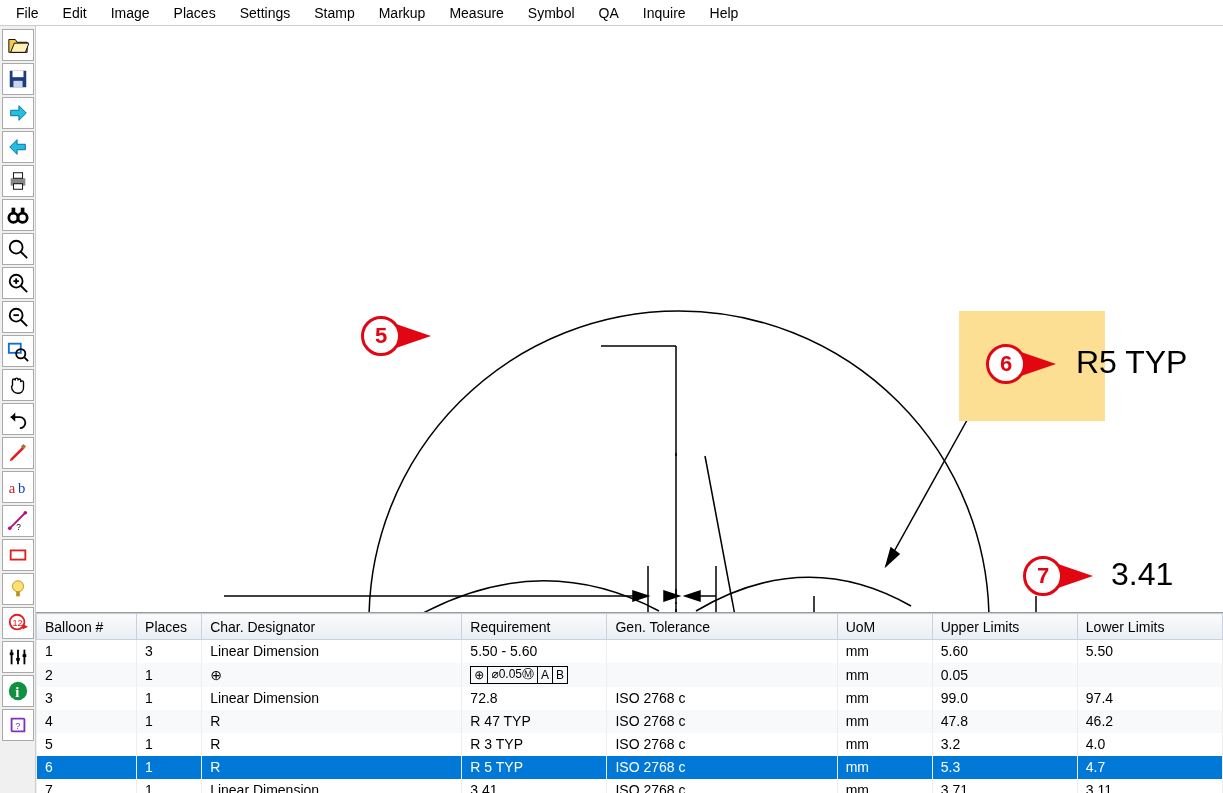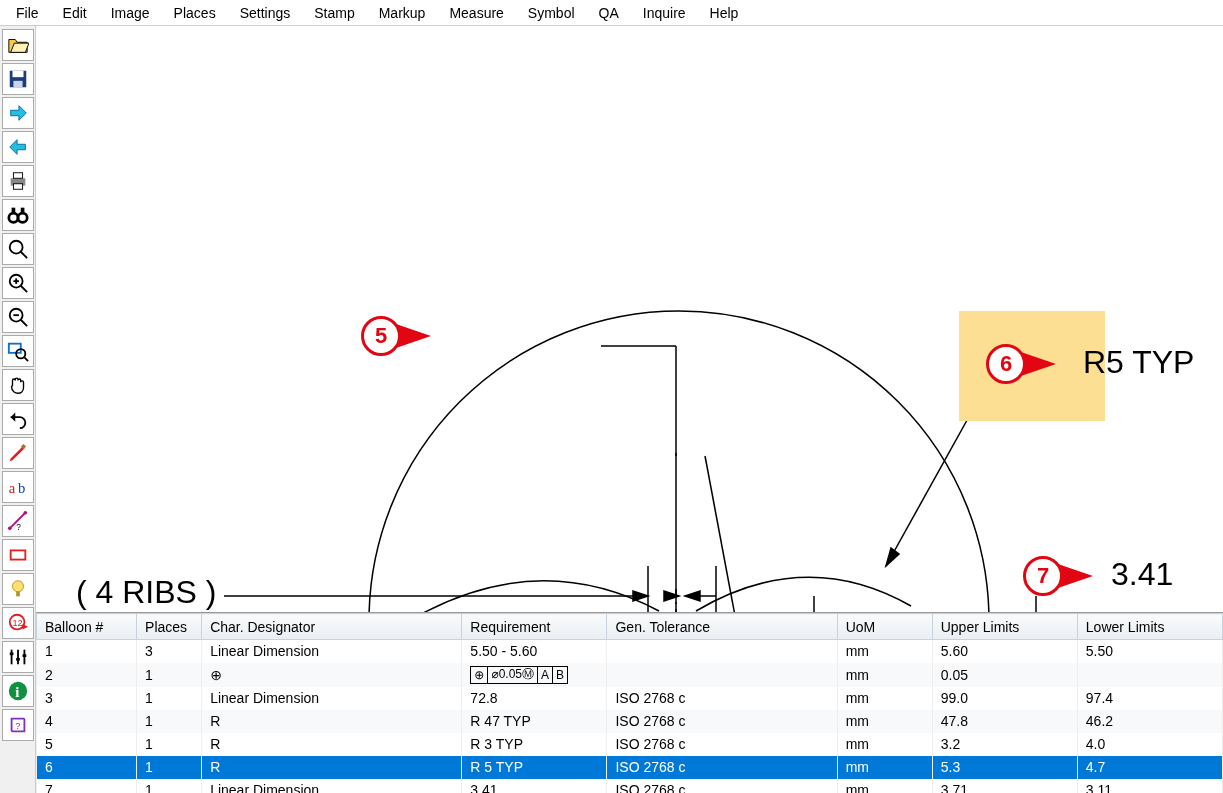--- a/index.html
+++ b/index.html
@@ -203,31 +203,30 @@
       <polygon points="628,570 613,565 613,575" fill="#000" transform="translate(15,0)"></polygon>
       <line x1="565" y1="320" x2="640" y2="320"></line>
       <line x1="640" y1="320" x2="640" y2="430"></line>
       <line x1="669" y1="430" x2="700" y2="595"></line>
       <line x1="950" y1="360" x2="850" y2="540"></line>
       <polygon points="850,540 863,528 855,522" fill="#000"></polygon>
       <line x1="1000" y1="570" x2="1000" y2="610"></line>
       <polygon points="1000,608 995,595 1005,595" fill="#000"></polygon>
     </g>
   </svg>
-<div class="drawing-label" style="left: 40px; top: 548px;">( 4 RIBS )</div>
     <div class="balloon" style="left: 325px; top: 290px;">
       <div class="balloon-point"></div>
       <div class="balloon-circle">5</div>
     </div>
     <div class="highlight-box" style="left: 923px; top: 285px; width: 146px; height: 110px;"></div>
     <div class="balloon" style="left: 950px; top: 318px;">
       <div class="balloon-point"></div>
       <div class="balloon-circle">6</div>
     </div>
-    <div class="drawing-label" style="left: 1040px; top: 318px; margin-left: 7px;">R5 TYP</div>
+    <div class="drawing-label" style="left: 1040px; top: 318px;">R5 TYP</div>
     <div class="balloon" style="left: 987px; top: 530px;">
       <div class="balloon-point"></div>
       <div class="balloon-circle">7</div>
     </div>
     <div class="drawing-label" style="left: 1075px; top: 530px;">3.41</div>
   </div>
 
 <div class="table-panel">
   <table id="tbl">
       <colgroup>

